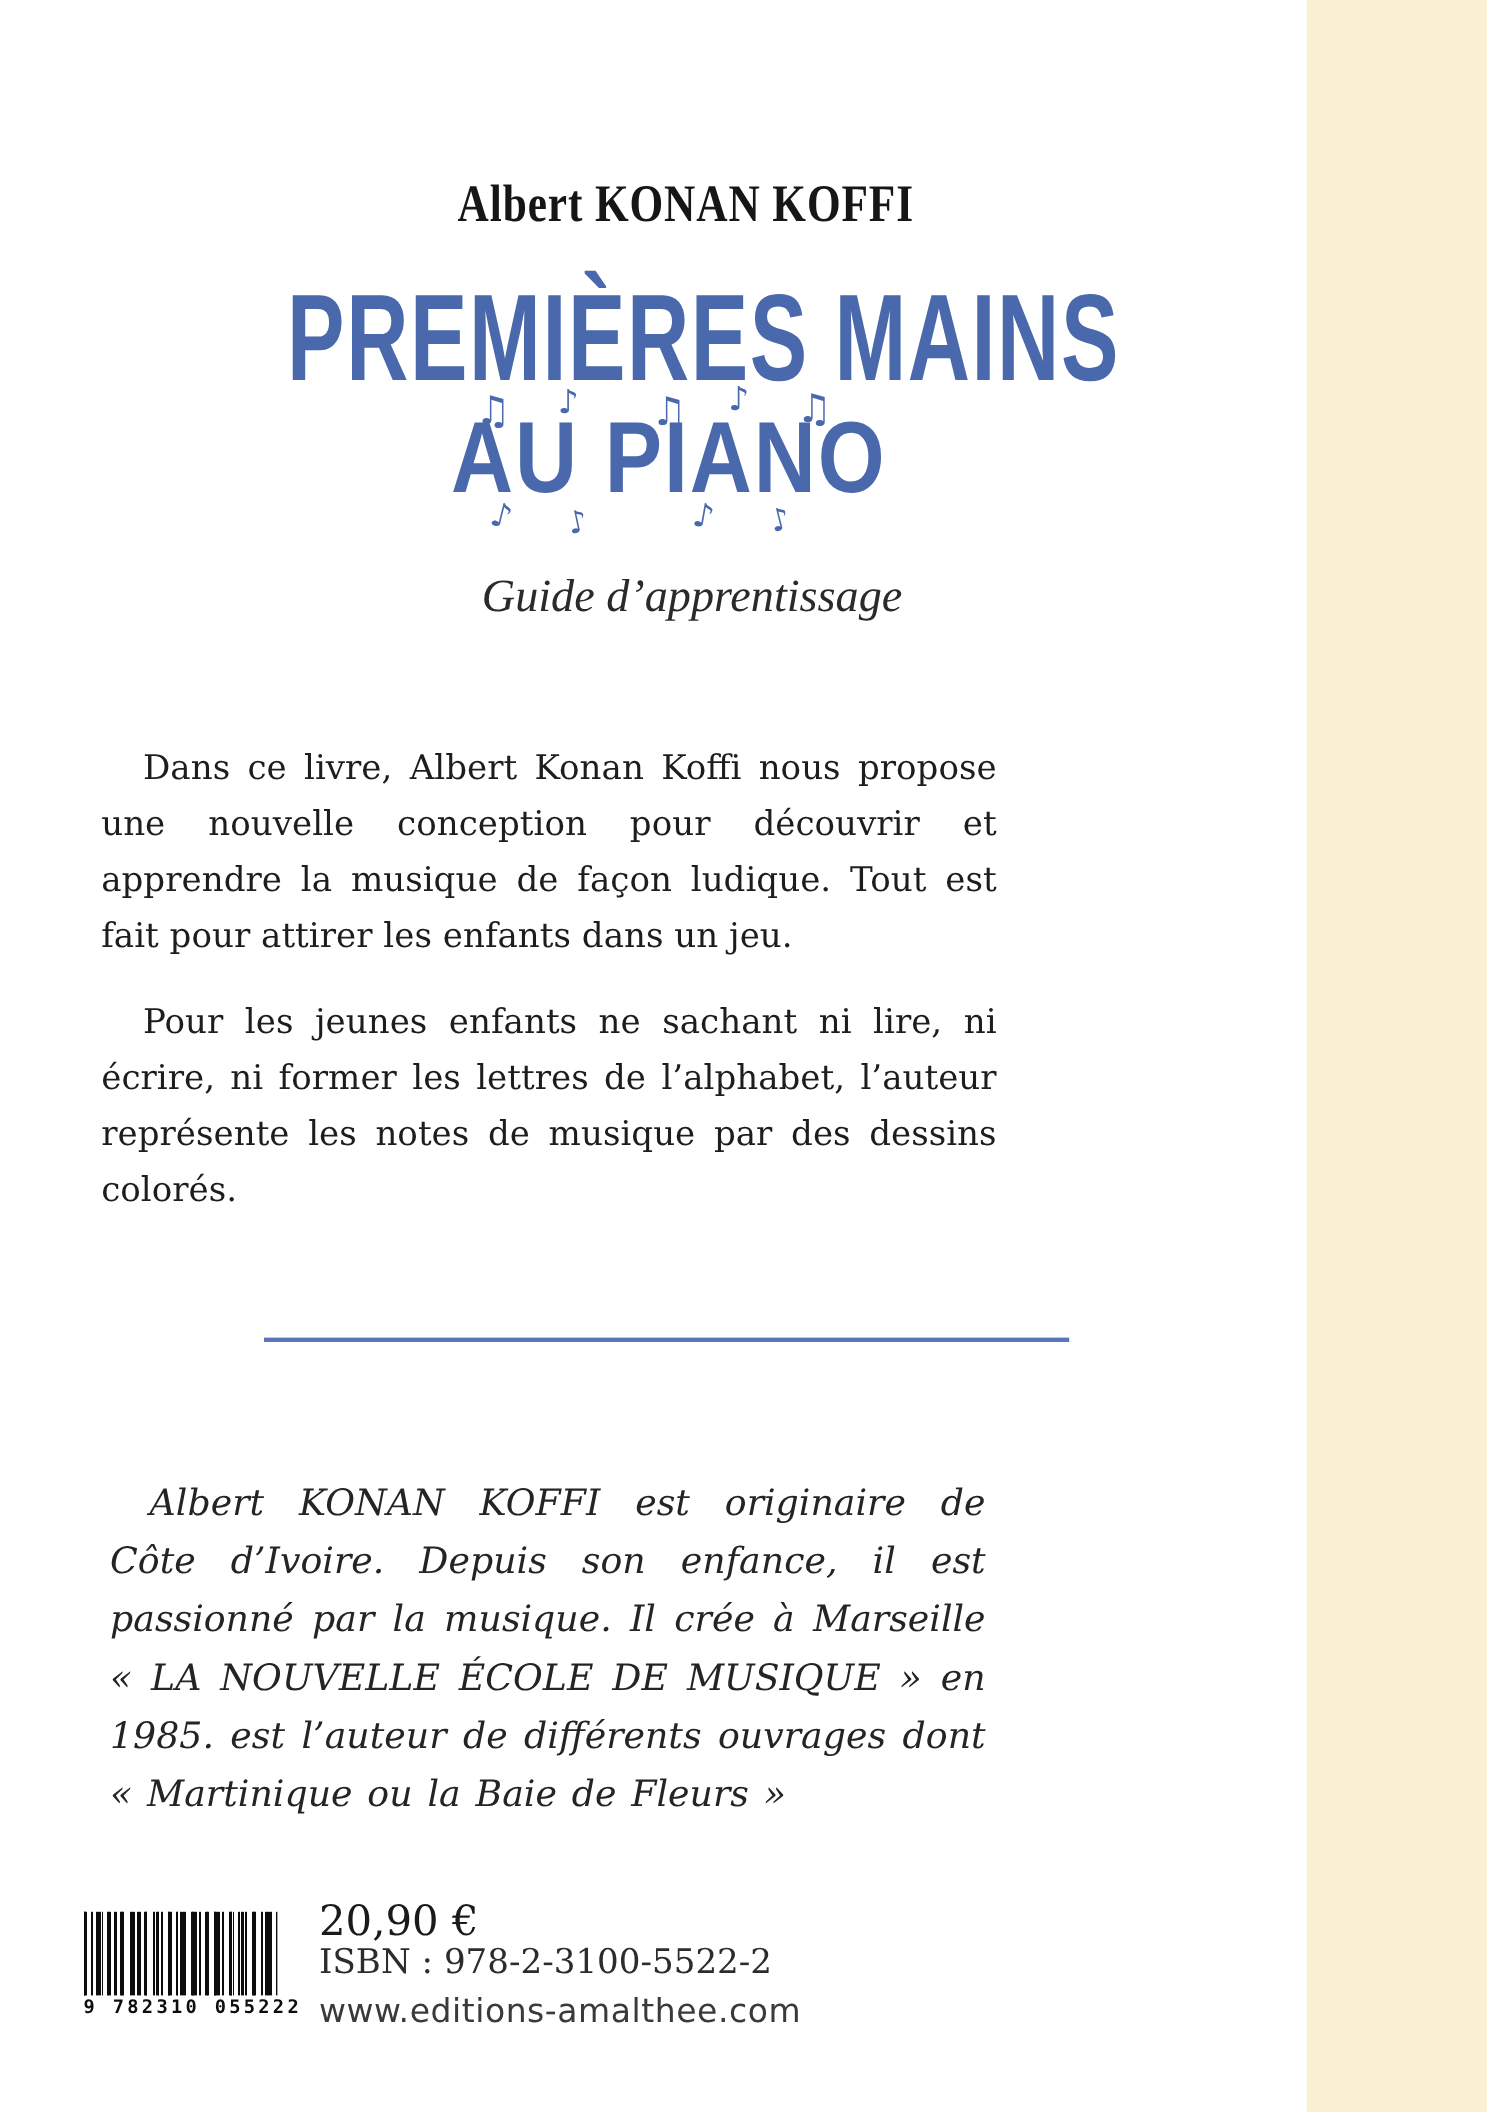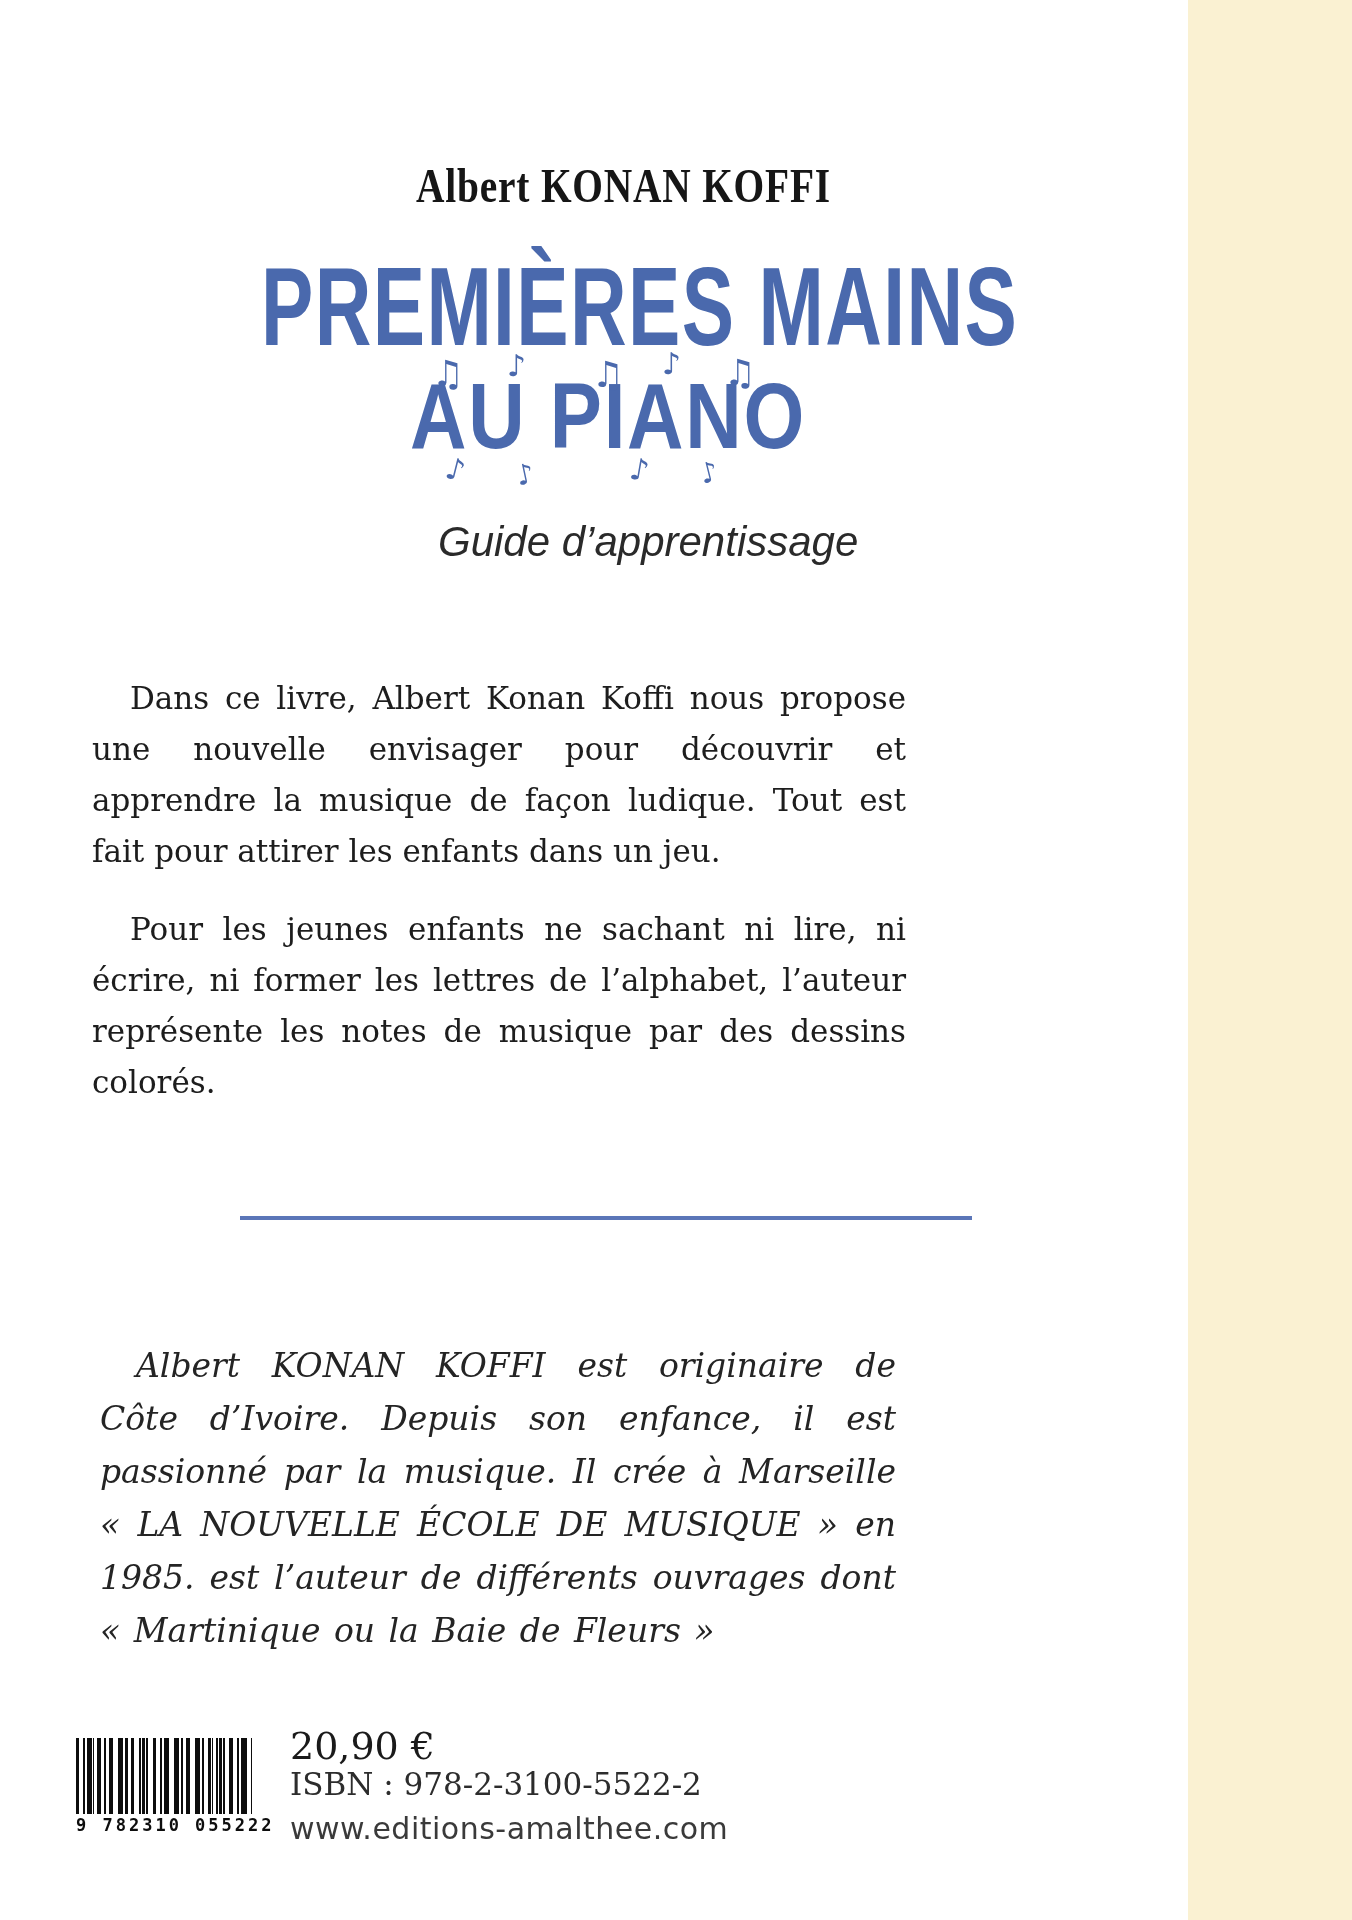--- a/index.html
+++ b/index.html
@@ -30,21 +30,21 @@
   .n2{left:507px;top:348px;font-size:30px;}
   .n3{left:592px;top:354px;font-size:36px;}
   .n4{left:662px;top:346px;font-size:30px;}
   .n5{left:724px;top:352px;font-size:36px;}
   .n6{left:446px;top:452px;font-size:30px;transform:rotate(14deg);}
   .n7{left:516px;top:458px;font-size:28px;transform:rotate(-12deg);}
   .n8{left:630px;top:452px;font-size:30px;transform:rotate(10deg);}
   .n9{left:700px;top:456px;font-size:28px;transform:rotate(-14deg);}
   .subtitle{
     position:absolute;left:438px;top:518px;white-space:nowrap;
-    font-family:Liberation Sans, sans-serif;font-style:italic;font-size:42px;color:#2a2a2a;
+    font-family:Liberation Serif, serif;font-style:italic;font-size:42px;color:#2a2a2a;
   }
 
   
   .synopsis{position:absolute;left:92px;top:673px;width:814px;}
   .synopsis p{
     margin:0 0 27px 0;text-indent:38px;text-align:justify;
     font-size:31px;line-height:51px;color:#1d1d1d;
   }
 
   .divider{position:absolute;left:240px;top:1216px;width:732px;height:4px;background:#5b76b8;}
@@ -102,21 +102,21 @@
 <div class="title-line2">AU PIANO</div>
 
 <span class="note n6">♪</span>
 <span class="note n7">♪</span>
 <span class="note n8">♪</span>
 <span class="note n9">♪</span>
 
 <div class="subtitle">Guide d’apprentissage</div>
 
 <div class="synopsis">
-  <p>Dans ce livre, Albert Konan Koffi nous propose une nouvelle envisager pour découvrir et apprendre la musique de façon ludique. Tout est fait pour attirer les enfants dans un jeu.</p>
+  <p>Dans ce livre, Albert Konan Koffi nous propose une nouvelle conception pour découvrir et apprendre la musique de façon ludique. Tout est fait pour attirer les enfants dans un jeu.</p>
   <p>Pour les jeunes enfants ne sachant ni lire, ni écrire, ni former les lettres de l’alphabet, l’auteur représente les notes de musique par des dessins colorés.</p>
 </div>
 
 <div class="divider"></div>
 
 <div class="bio">
   <p>Albert KONAN KOFFI est originaire de Côte d’Ivoire. Depuis son enfance, il est passionné par la musique. Il crée à Marseille « LA NOUVELLE ÉCOLE DE MUSIQUE » en 1985. est l’auteur de différents ouvrages dont « Martinique ou la Baie de Fleurs »</p>
 </div>
 
 <div class="barcode">

